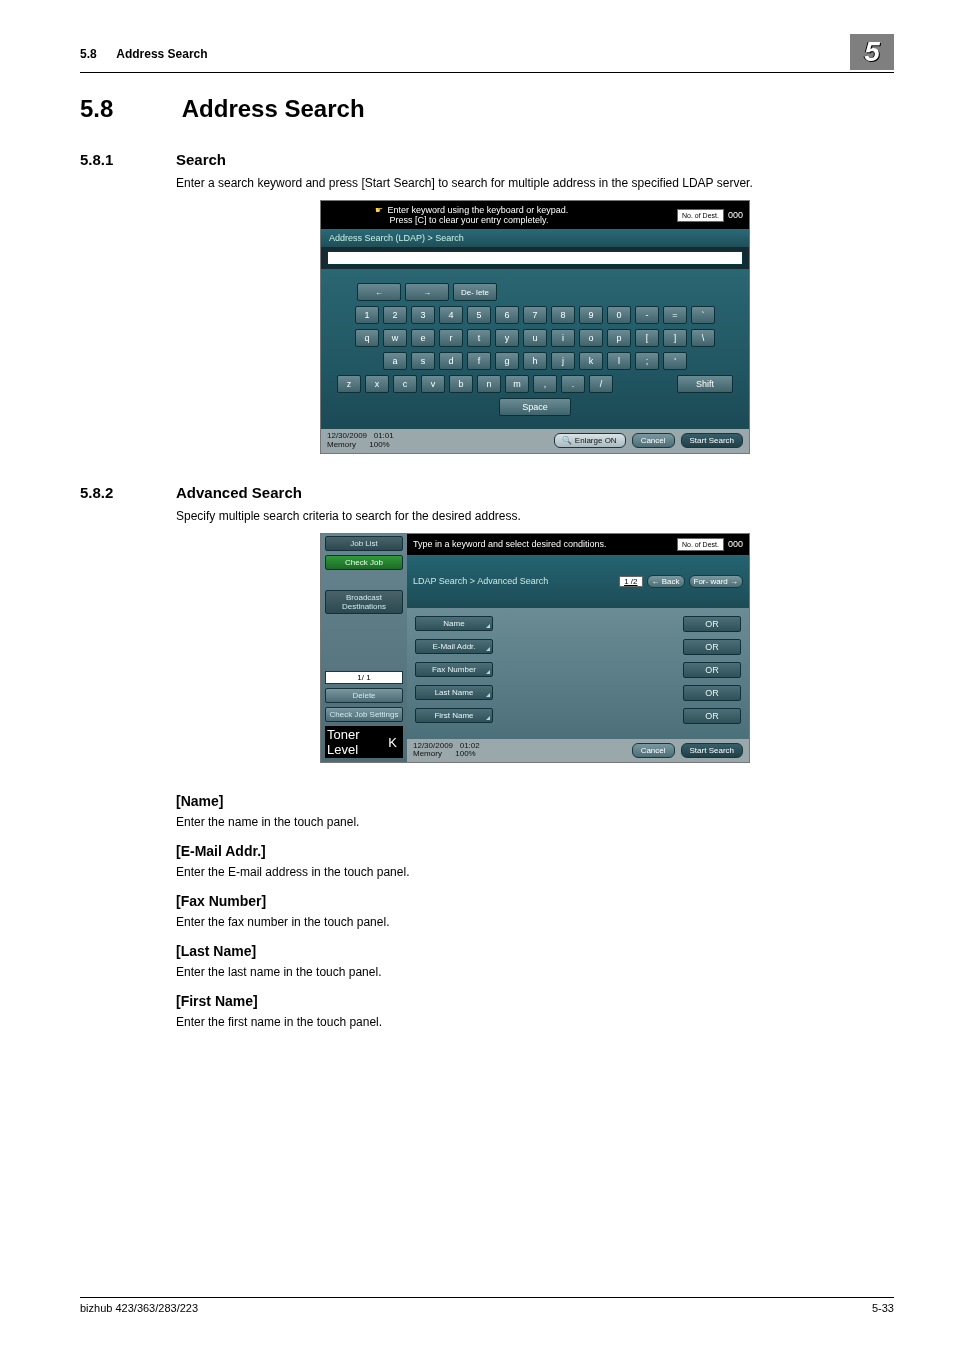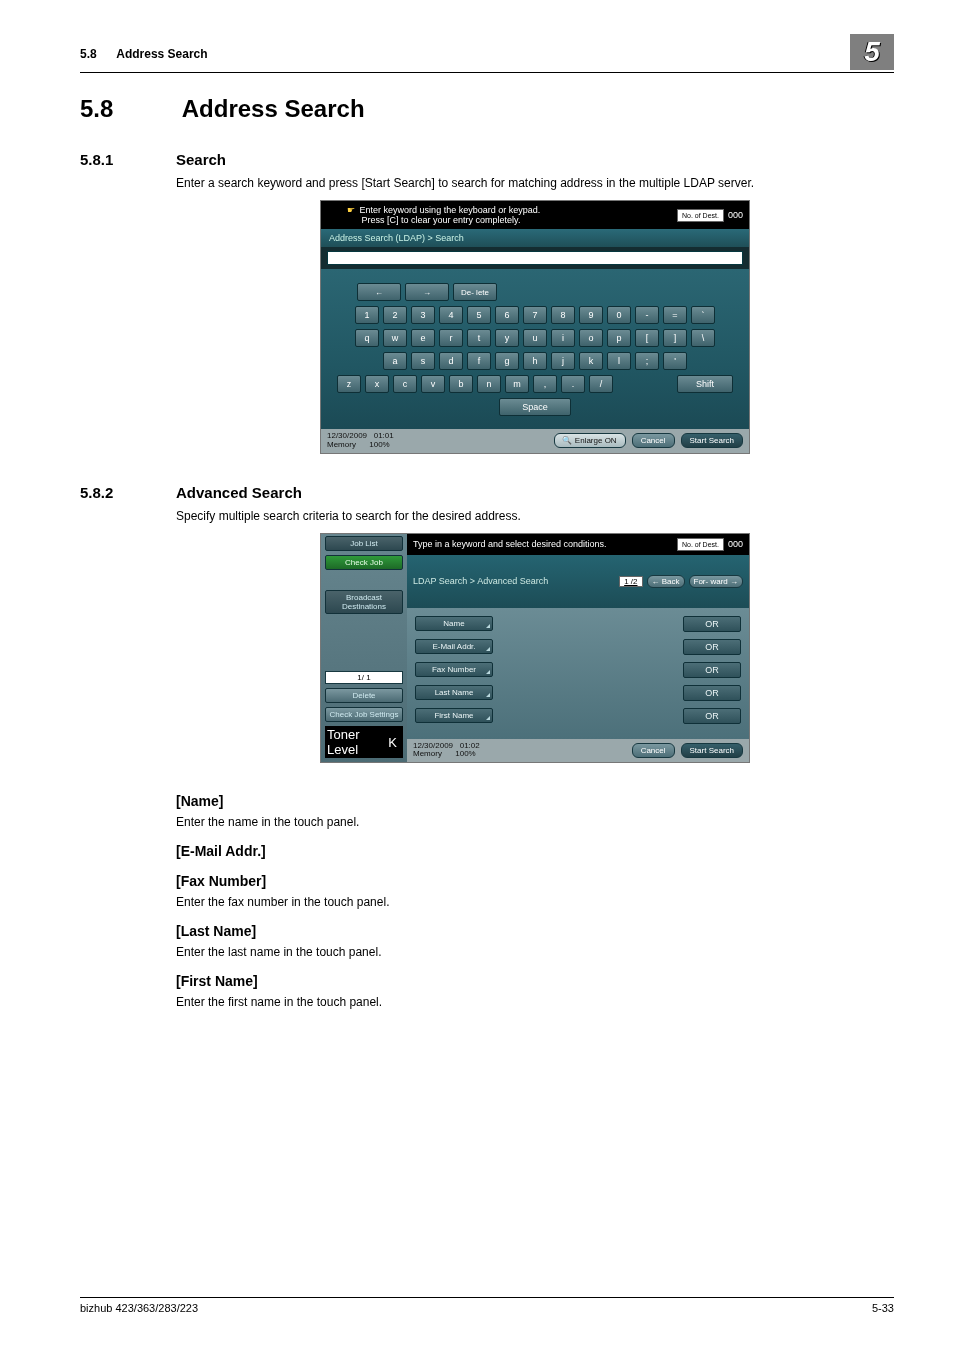--- a/index.html
+++ b/index.html
@@ -49,20 +49,21 @@
     border: 1px solid #777;
     margin: 8px auto 30px auto;
   }
   
   .ss1 { width: 430px; }
   .ss-top {
     background: #000; color: #fff;
     display: flex; align-items: center;
     padding: 4px 6px; font-size: 9px;
     justify-content: space-between;
+    gap: 28px;
   }
   .ss-top-mid { flex: 1; padding: 0 6px; }
   .ss-top .finger { color: #ffd040; margin-right: 2px; }
   .counter-box {
     background: #fff; color: #000; font-size: 8px;
     padding: 1px 4px; border: 1px solid #666;
   }
   .bc {
     background: linear-gradient(#2a6a78,#1f4f58);
     color: #c9f2e6; font-size: 9px; padding: 4px 8px;
@@ -176,21 +177,21 @@
   <h1 class="section">
     <span class="subnum">5.8</span>
     <span>Address Search</span>
   </h1>
 
   <h2 class="subsection">
     <span class="subnum">5.8.1</span>
     <span class="subtitle">Search</span>
   </h2>
   <div class="body-indent">
-    <p class="lead">Enter a search keyword and press [Start Search] to search for matching address in the multiple LDAP server.</p>
+    <p class="lead">Enter a search keyword and press [Start Search] to search for multiple address in the specified LDAP server.</p>
 
     <div class="screenshot ss1">
       <div class="ss-top">
         <div style="width:14px"></div>
         <div class="ss-top-mid">
           <span class="finger">☛</span>
           <span>Enter keyword using the keyboard or keypad.</span><br>
           <span style="display:inline-block;width:12px"></span>
           <span>Press [C] to clear your entry completely.</span>
         </div>
@@ -362,20 +363,21 @@
             </div>
           </div>
         </div>
       </div>
     </div>
 
     <h3 class="field">[Name]</h3>
     <p class="fdesc">Enter the name in the touch panel.</p>
 
     <h3 class="field">[E-Mail Addr.]</h3>
+    <p class="fdesc">Enter the E-mail address in the touch panel.</p>
 
     <h3 class="field">[Fax Number]</h3>
     <p class="fdesc">Enter the fax number in the touch panel.</p>
 
     <h3 class="field">[Last Name]</h3>
     <p class="fdesc">Enter the last name in the touch panel.</p>
 
     <h3 class="field">[First Name]</h3>
     <p class="fdesc">Enter the first name in the touch panel.</p>
   </div>

